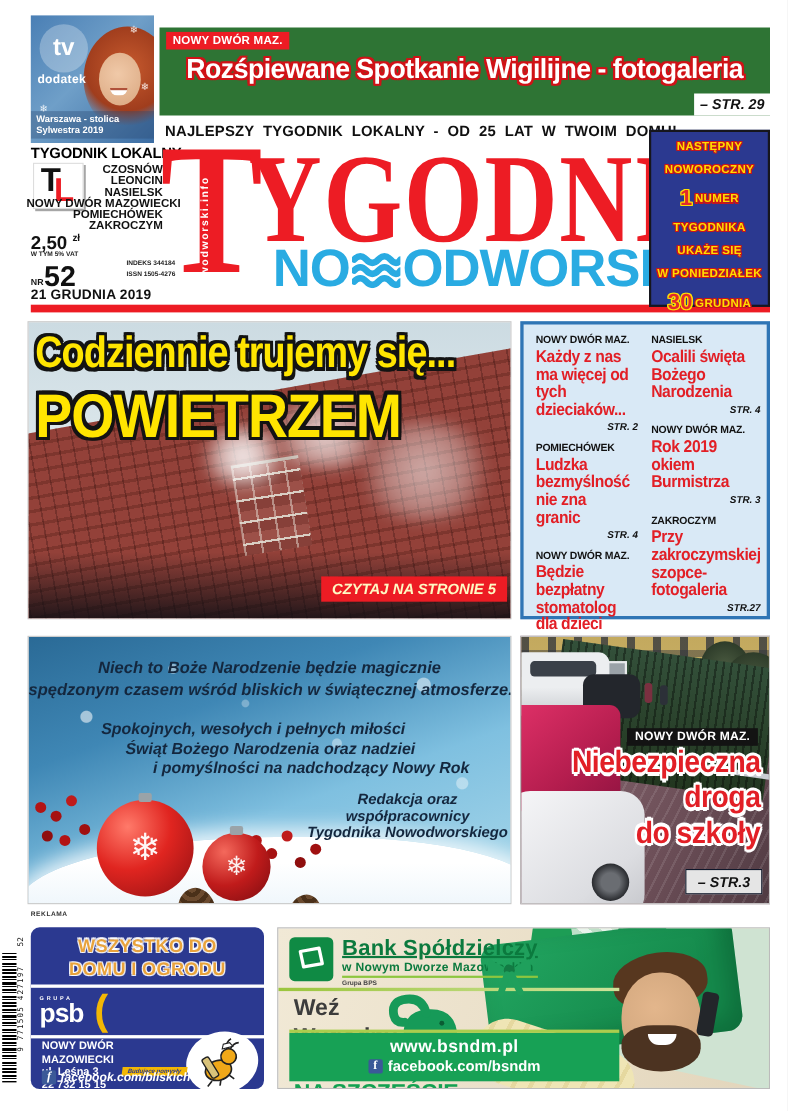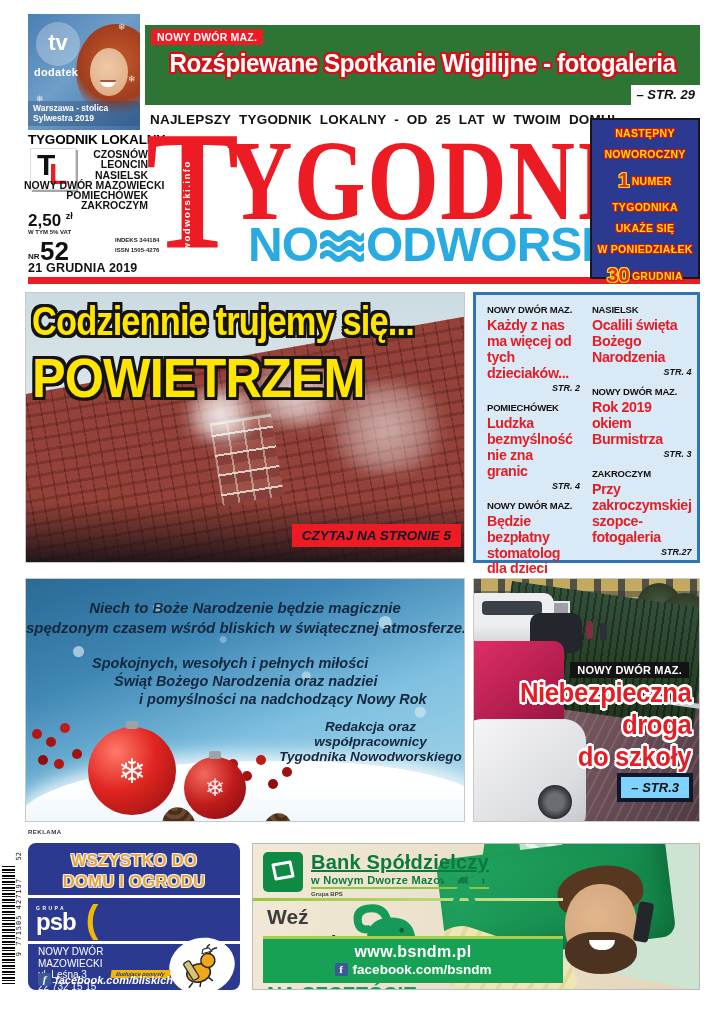--- a/index.html
+++ b/index.html
@@ -65,21 +65,21 @@
   .roof { left:-40px; top:108px; width:560px; height:260px; transform:rotate(-10deg); transform-origin:left top;
           background:repeating-linear-gradient(90deg,rgba(40,10,10,.28) 0 1.5px,rgba(0,0,0,0) 1.5px 13px),
                      repeating-linear-gradient(180deg,#934139 0 9px,#7d352d 9px 12px); }
   .roof-shade { left:0; bottom:0; width:100%; height:60px; background:linear-gradient(to top,rgba(15,15,20,.85),rgba(15,15,20,0)); }
   .chimney { left:190px; top:128px; width:62px; height:80px; transform:rotate(-9deg);
              background:repeating-linear-gradient(90deg,rgba(230,220,210,.5) 0 2px,rgba(0,0,0,0) 2px 16px),
                         repeating-linear-gradient(180deg,#9c5048 0 9px,#d9cfc4 9px 11px,#874039 11px 20px); box-shadow:0 -3px 0 #b8aca0; }
   .smoke { border-radius:50%; filter:blur(7px); background:radial-gradient(circle,rgba(255,255,255,.95) 0%,rgba(255,255,255,.55) 45%,rgba(255,255,255,0) 72%); }
   .main-kicker { left:6px; top:6px; font-size:40px; font-weight:900; color:#ffe500; letter-spacing:-1px; transform:scaleX(.86); transform-origin:left top; white-space:nowrap; }
   .main-headline { left:6px; top:52px; font-size:56px; font-weight:900; color:#ffe500; letter-spacing:-1px; transform:scaleX(.9); transform-origin:left top; white-space:nowrap; }
-  .read-box { right:3px; bottom:15px; background:#ed1c24; color:#0f172a; font-style:italic; font-weight:900; font-size:13.5px; padding:4px 10px; }
+  .read-box { right:3px; bottom:15px; background:#ed1c24; color:#fef9c3; font-style:italic; font-weight:900; font-size:13.5px; padding:4px 10px; }
 
   
   .teaser-box { left:473px; top:292px; width:227px; height:271px; background:#d9e9f6; border:3px solid #2f75b5; padding:9px 11px 4px; display:flex; gap:12px; }
   .t-col { width:50%; }
   .t-item { margin-bottom:9px; }
   .t-loc { font-size:9.5px; font-weight:900; color:#111; letter-spacing:-.2px; white-space:nowrap; }
   .t-title { font-size:15.5px; font-weight:900; color:#e21f26; line-height:1.03; letter-spacing:-.4px; transform:scaleX(.92); transform-origin:left top; margin-top:2px; }
   .t-page { font-size:9px; font-style:italic; font-weight:800; color:#111; text-align:right; margin-top:2px; }
 
   
@@ -124,39 +124,39 @@
   .sc-person { width:7px; height:18px; border-radius:3px; background:#2c3038; }
   .sc-car { border-radius:10px; }
   .car-suv { left:-8px; top:14px; width:88px; height:58px; background:linear-gradient(180deg,#eceef0 55%,#c9ccd0); }
   .car-suv-win { left:8px; top:22px; width:60px; height:14px; background:#3a4048; border-radius:4px; }
   .car-dark { left:56px; top:34px; width:52px; height:40px; background:#23262c; }
   .car-pink { left:-10px; top:62px; width:100px; height:96px; background:linear-gradient(140deg,#e03168 0%,#b41d4e 60%,#8e1340 100%); }
   .car-white { left:-14px; top:140px; width:126px; height:116px; border-radius:22px; background:linear-gradient(140deg,#f7f7f9 0%,#dcdde1 70%,#c4c5ca 100%); }
   .car-wheel { left:64px; top:206px; width:34px; height:34px; border-radius:50%; background:radial-gradient(circle,#6a6d72 0 35%,#2a2c30 70%); }
   .sc-tag { right:10px; top:83px; background:#131313; color:#fff; font-weight:900; font-size:11px; padding:2px 7px; letter-spacing:.2px; }
   .sc-h { position:absolute; right:8px; color:#e21f26; font-weight:900; text-align:right; font-size:28px; letter-spacing:-.5px; transform:scaleX(.92); transform-origin:right top; white-space:nowrap; }
-  .sc-str { right:6px; bottom:19px; background:#7dd3fc; border:4px solid #0f172a; color:#111; font-style:italic; font-weight:900; font-size:13px; padding:3px 10px; }
+  .sc-str { right:6px; bottom:8px; background:#e5e5e5; border:1px solid #0f172a; color:#111; font-style:italic; font-weight:900; font-size:13px; padding:3px 10px; }
 
   
   .reklama { left:28px; top:829px; font-size:6px; font-weight:700; color:#333; letter-spacing:.5px; }
   .barcode { left:2px; top:852px; width:24px; height:140px; }
   .bc-bars { position:absolute; left:0; top:14px; width:13px; height:118px;
     background:repeating-linear-gradient(180deg,#000 0 1px,#fff 1px 3px,#000 3px 5px,#fff 5px 6px); }
   .bc-num { position:absolute; left:13px; top:26px; writing-mode:vertical-rl; transform:rotate(180deg); font-family:"DejaVu Sans Mono",monospace; font-size:7px; color:#111; letter-spacing:1px; white-space:nowrap; }
   .bc-issue { position:absolute; left:13px; top:0; writing-mode:vertical-rl; transform:rotate(180deg); font-family:"DejaVu Sans Mono",monospace; font-size:7px; color:#111; }
 
   .mrowka { left:28px; top:843px; width:212px; height:147px; background:#2b3990; border-radius:8px; overflow:hidden; }
   .mr-headline { left:0; right:0; top:7px; text-align:center; color:#e8a33d; font-weight:900; font-size:16.5px; line-height:1.25; letter-spacing:.3px; }
   .mr-hr { left:0; right:0; height:3px; background:#fff; }
   .mr-brand-row { left:0; right:0; top:56px; height:40px; display:flex; align-items:center; padding:0 8px; }
   .mr-grupa { font-size:5px; color:#fff; letter-spacing:2.5px; font-weight:700; }
   .mr-psb { font-size:24px; font-weight:900; color:#fff; line-height:.95; letter-spacing:-1px; }
   .mr-moon { font-size:38px; font-weight:900; color:#f2b705; margin:0 6px 0 10px; line-height:36px; }
   .mr-name { font-size:27px; font-weight:900; color:#fff; letter-spacing:-.5px; }
-  .mr-addr { left:10px; top:103px; color:#fff; font-weight:400; font-size:10px; line-height:1.16; }
+  .mr-addr { left:10px; top:103px; color:#fff; font-weight:700; font-size:10px; line-height:1.16; }
   .mr-oval { right:5px; top:95px; width:66px; height:56px; background:#fff; border-radius:50%; transform:rotate(-14deg); display:flex; align-items:center; justify-content:center; }
   .mr-ribbon { right:70px; top:127px; background:#f2b705; color:#2b3990; font-style:italic; font-weight:900; font-size:5.5px; padding:1px 5px; transform:skewX(-8deg); }
   .mr-fb { left:10px; bottom:4px; display:flex; align-items:center; gap:4px; color:#fff; font-style:italic; font-weight:900; font-size:11px; }
   .fb-icon { display:inline-block; width:13px; height:13px; background:#3b5998; border-radius:2px; color:#fff; font-family:"Liberation Serif",serif; font-weight:700; font-size:11px; text-align:center; line-height:13px; }
 
   .bank { left:252px; top:843px; width:448px; height:147px; border:1px solid #bbb; overflow:hidden;
     background:linear-gradient(105deg,#f1e9d6 0%,#eadfc8 55%,#e2d5bb 100%); }
   .bk-pillow-back { right:-20px; top:-16px; width:150px; height:150px; background:#cfe3d2; transform:rotate(12deg); border-radius:10px; }
   .bk-pillow { right:28px; top:2px; width:230px; height:104px; background:linear-gradient(140deg,#23a862 0%,#158a4c 70%); border-radius:14px; transform:rotate(-7deg); box-shadow:inset -10px -10px 22px rgba(0,60,30,.35); }
   .bk-gift { border-radius:3px; }

